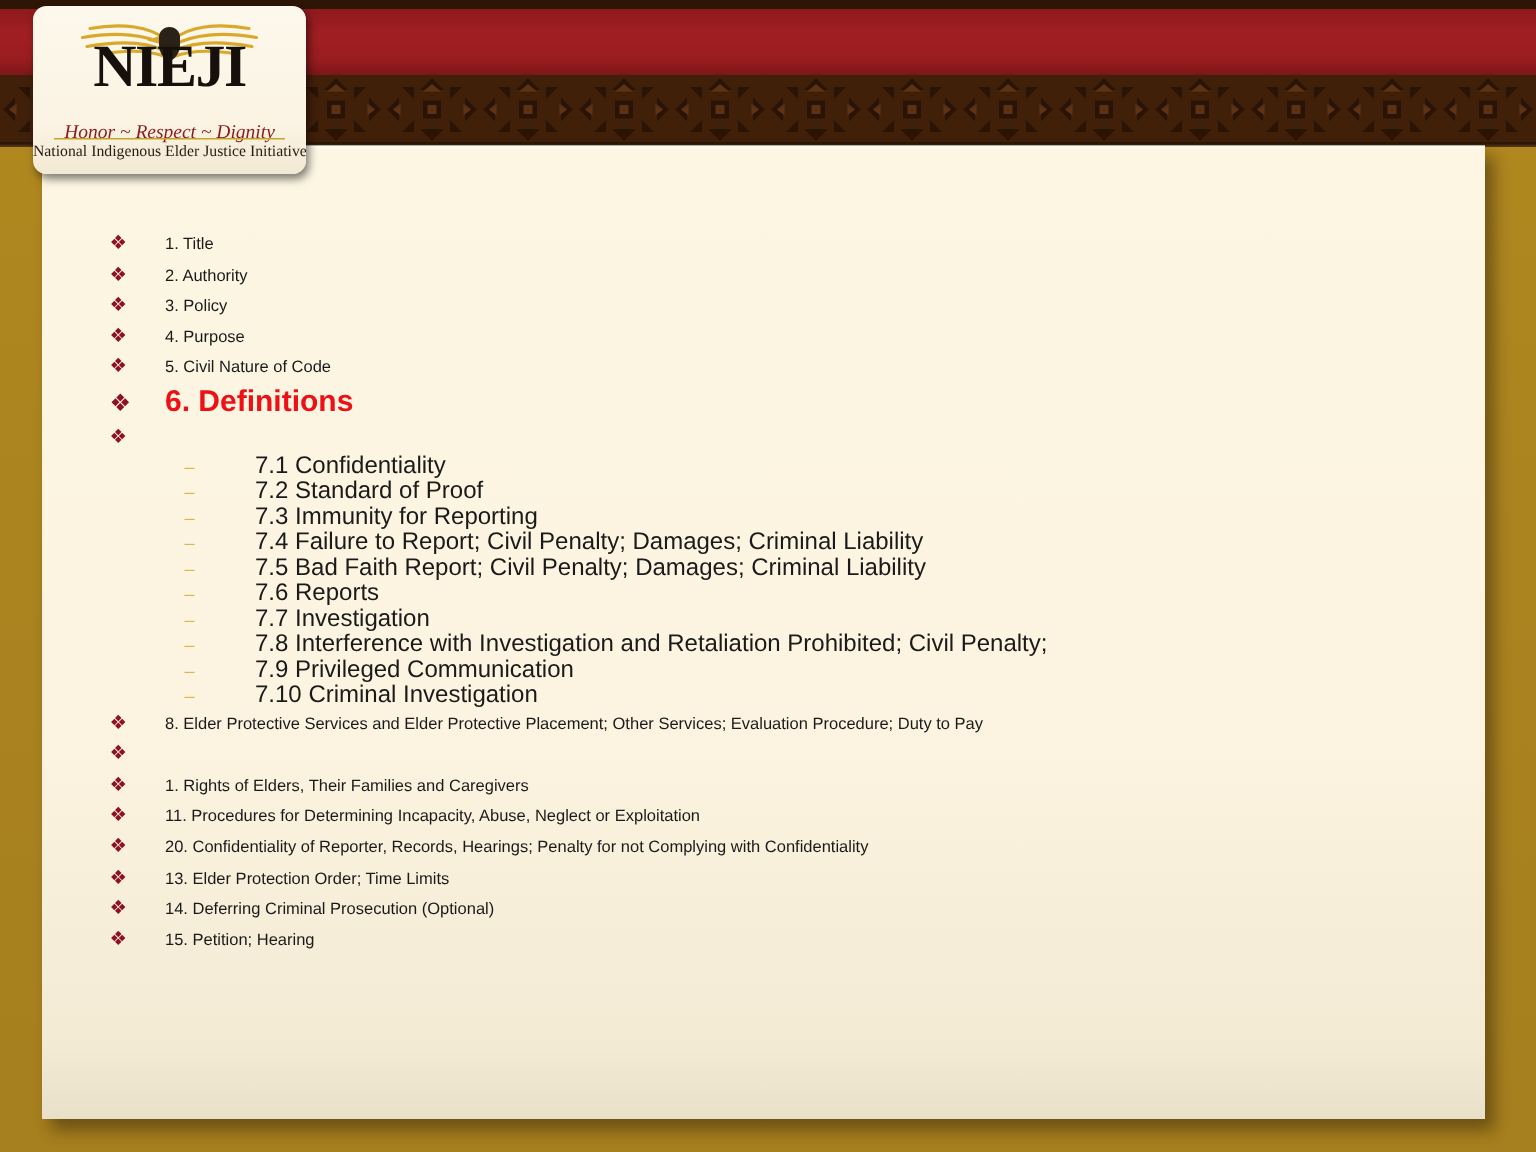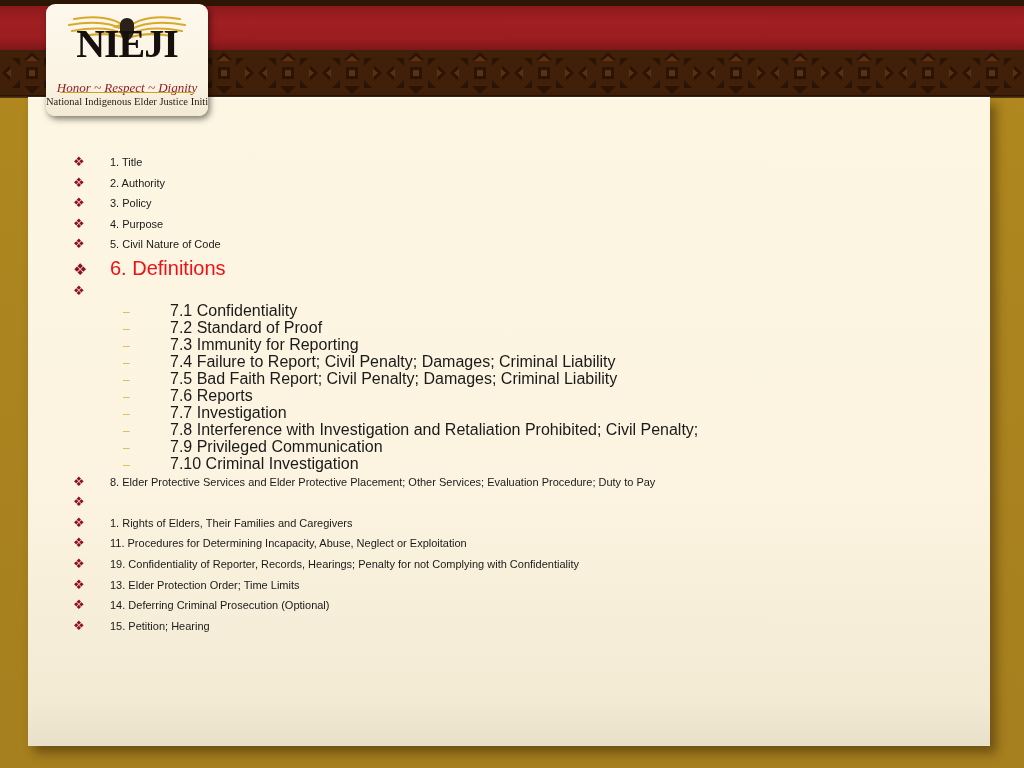--- a/index.html
+++ b/index.html
@@ -76,27 +76,26 @@
     left: 0; top: 0;
     width: 962px; height: 2px;
     background: rgba(255,255,255,0.55);
   }
 
   
   .logo {
     position: absolute;
     left: 22px;
     top: 4px;
-    width: 162px;
+    width: 182px;
     height: 112px;
     background: linear-gradient(to bottom, #fdf8ec 0%, #fbf4e4 70%, #f2e9d4 100%);
     border-radius: 9px;
     box-shadow: 2px 3px 6px rgba(0,0,0,0.5);
     overflow: hidden;
-    margin-left: 24px;
   }
   .logo-inner {
     position: relative;
     width: 100%;
     height: 100%;
   }
   .logo-eagle {
     position: absolute;
     left: 50%;
     top: 8px;
@@ -175,21 +174,21 @@
   
   .l1.accent {
     height: 26px;
   }
   .l1.accent .bullet {
     font-size: 16px;
     line-height: 26px;
   }
   .l1.accent .text {
     font-size: 20px;
-    font-weight: 400;
+    font-weight: 700;
     color: #ef1016;
     line-height: 26px;
   }
   
   .l2 {
     height: 17px;
   }
   .l2 .bullet {
     width: 47px;
     flex: 0 0 47px;
@@ -327,21 +326,21 @@
         <div class="row l1">
           <span class="bullet">❖</span>
           <span class="text">1. Rights of Elders, Their Families and Caregivers</span>
         </div>
         <div class="row l1">
           <span class="bullet">❖</span>
           <span class="text">11. Procedures for Determining Incapacity, Abuse, Neglect or Exploitation</span>
         </div>
         <div class="row l1">
           <span class="bullet">❖</span>
-          <span class="text">19. Confidentiality of Reporter, Records, Hearings; Penalty for not Complying with Confidentiality</span>
+          <span class="text">20. Confidentiality of Reporter, Records, Hearings; Penalty for not Complying with Confidentiality</span>
         </div>
         <div class="row l1">
           <span class="bullet">❖</span>
           <span class="text">13. Elder Protection Order; Time Limits</span>
         </div>
         <div class="row l1">
           <span class="bullet">❖</span>
           <span class="text">14. Deferring Criminal Prosecution (Optional)</span>
         </div>
         <div class="row l1">

